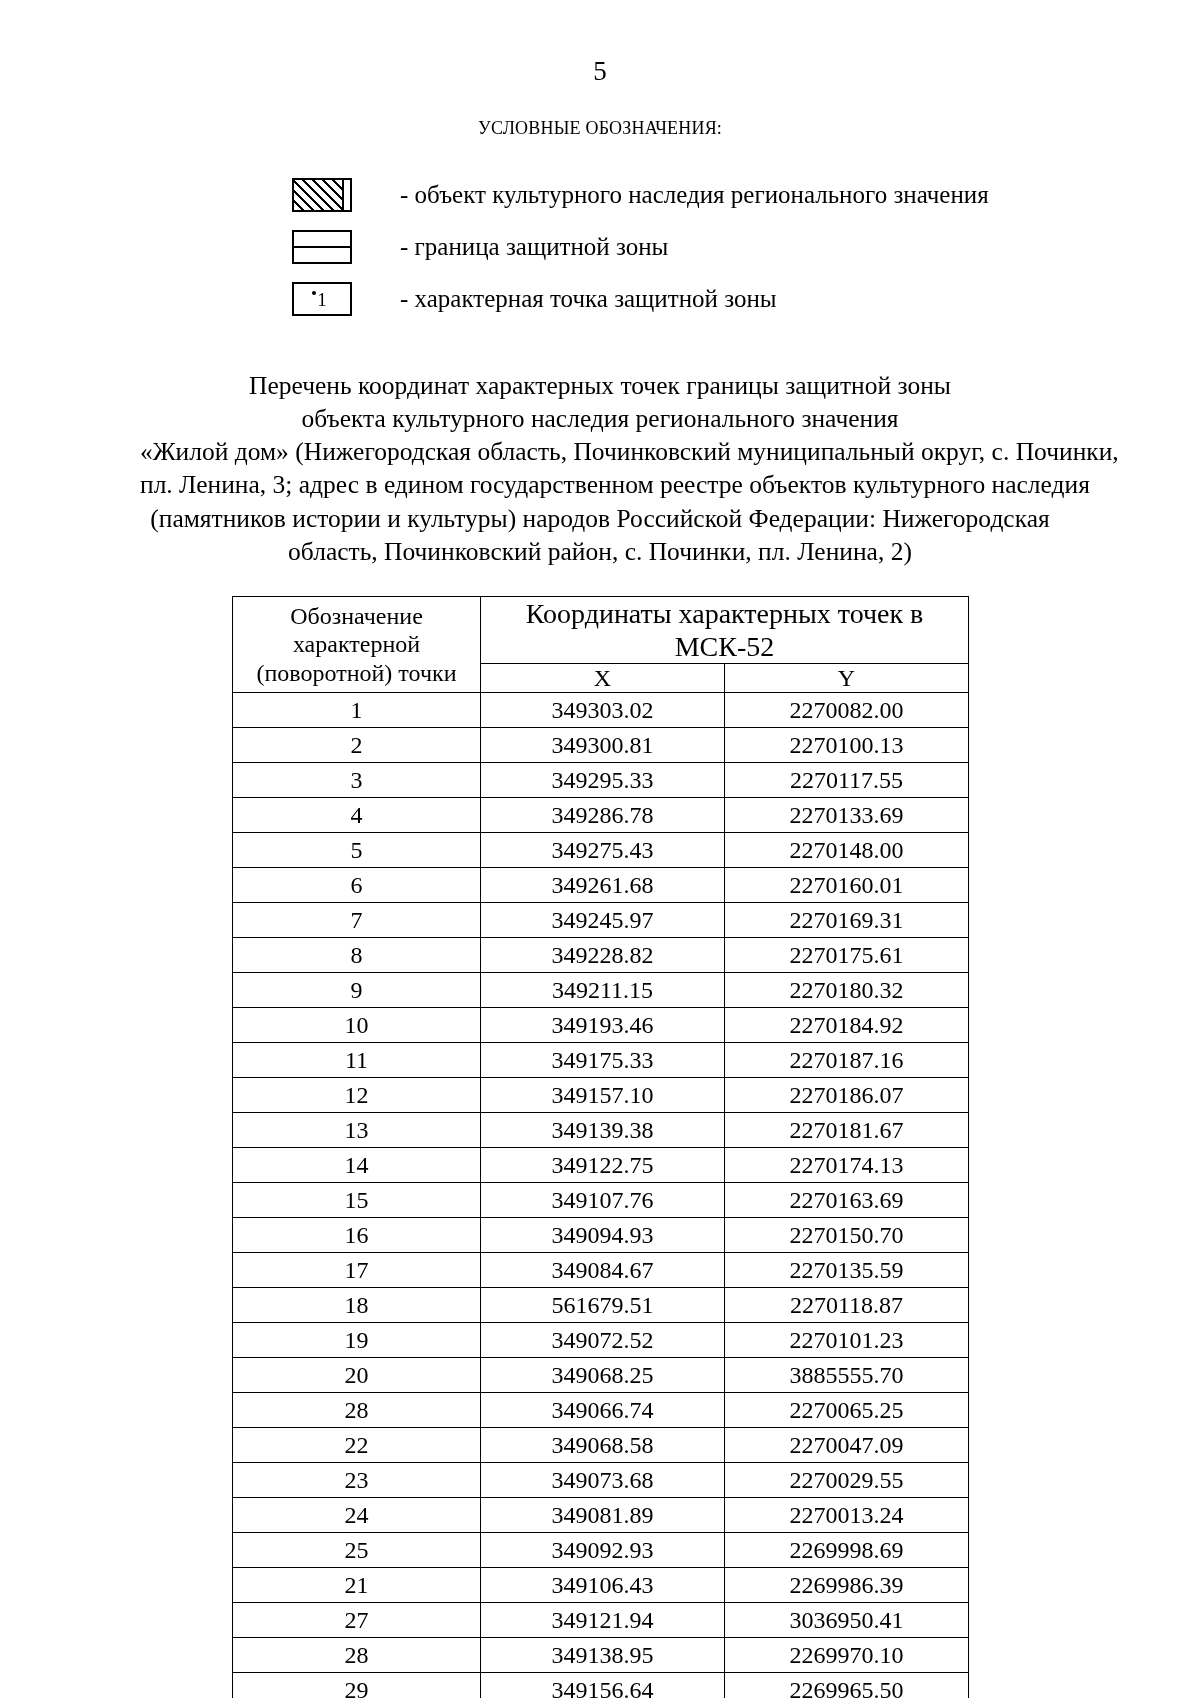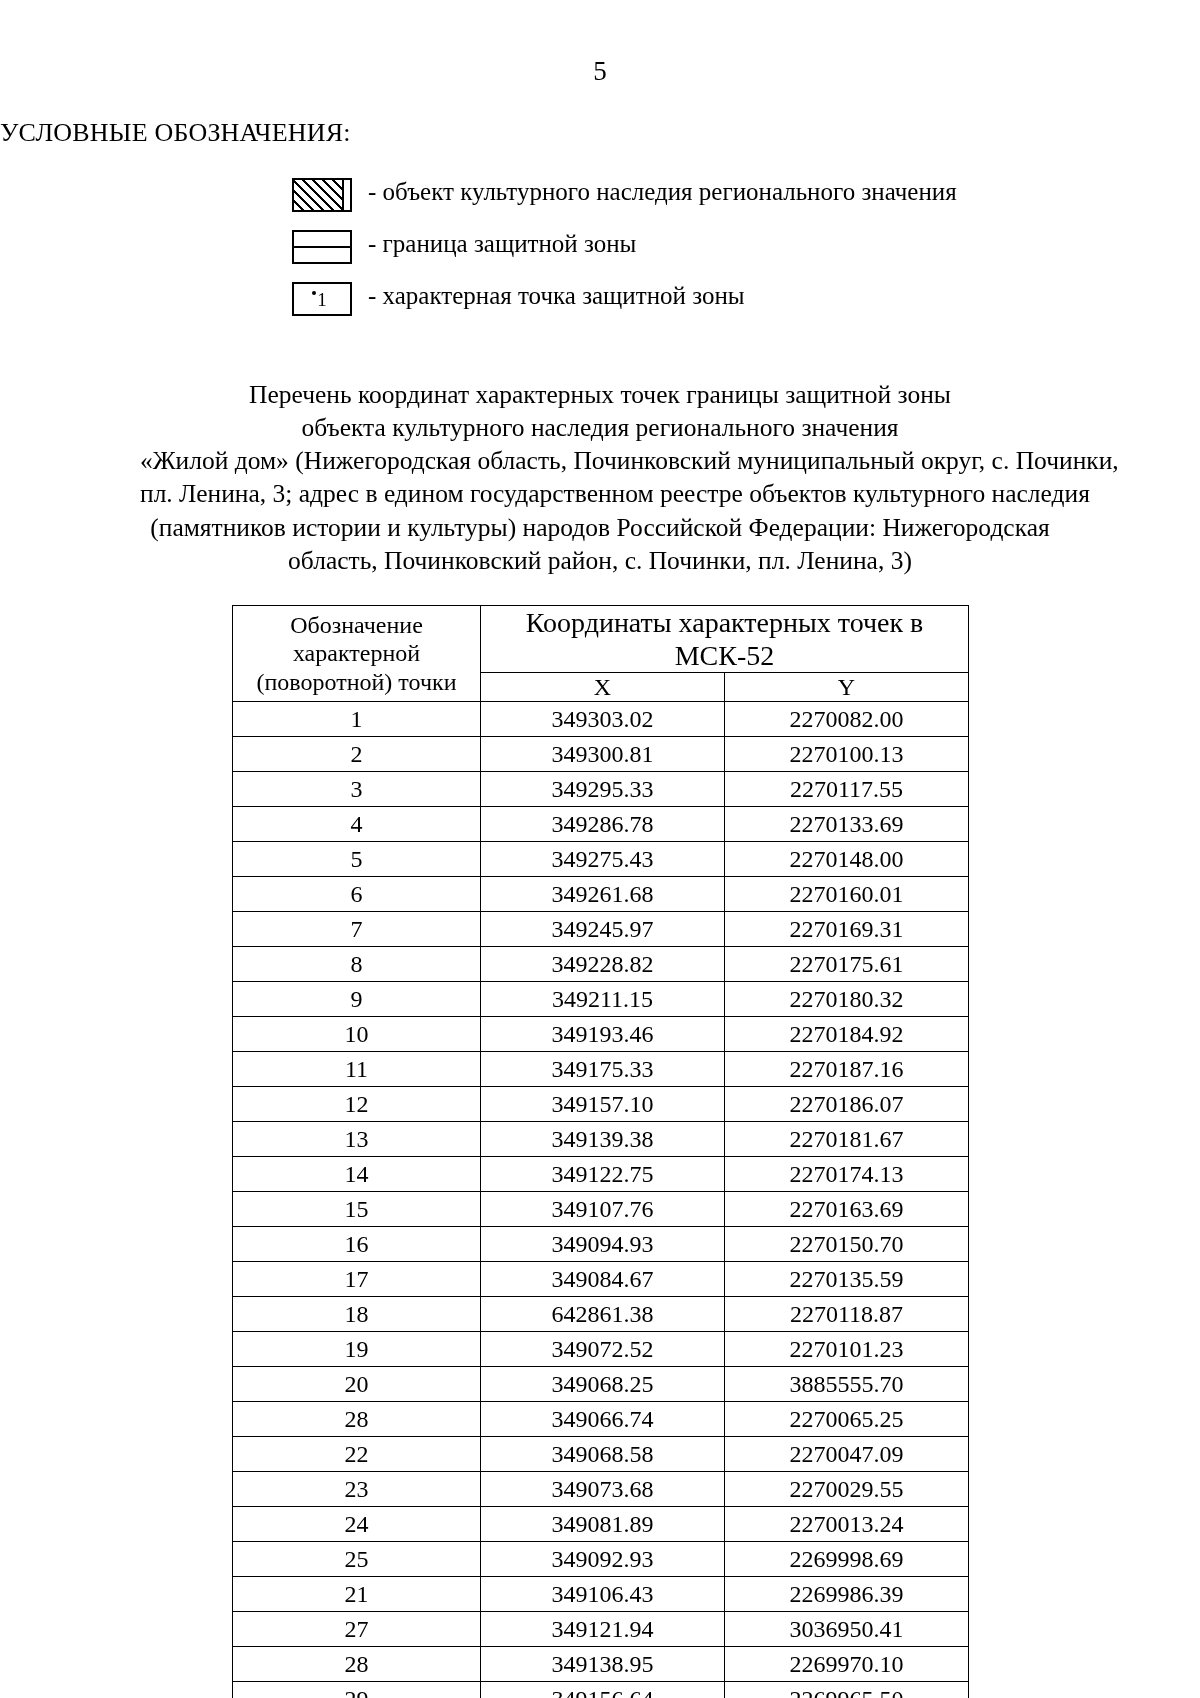--- a/index.html
+++ b/index.html
@@ -26,35 +26,36 @@
   
   .page-number {
     text-align: center;
     font-size: 27px;
     margin-top: 58px;
     line-height: 1;
   }
 
   
   .legend-heading {
-    text-align: left;
-    font-size: 26px;
+    text-align: center;
+    font-size: 18px;
     margin-top: 33px;
     letter-spacing: 0.2px;
   }
 
   
   .legend {
     margin-top: 30px;
     padding-left: 292px;
   }
   .legend-row {
     display: flex;
-    align-items: flex-start;
+    align-items: center;
     height: 52px;
+    gap: 32px;
   }
   .legend-symbol {
     width: 60px;
     height: 34px;
     border: 2px solid #000;
     box-sizing: border-box;
     flex: 0 0 auto;
     position: relative;
     background: #fff;
     overflow: hidden;
@@ -198,21 +199,21 @@
     </div>
 
   </div>
 
   <div class="doc-title">
     <span class="tline">Перечень координат характерных точек границы защитной зоны</span>
     <span class="tline">объекта культурного наследия регионального значения</span>
     <span class="tline">«Жилой дом» (Нижегородская область, Починковский муниципальный округ, с. Починки,</span>
     <span class="tline">пл. Ленина, 3; адрес в едином государственном реестре объектов культурного наследия</span>
     <span class="tline">(памятников истории и культуры) народов Российской Федерации: Нижегородская</span>
-    <span class="tline">область, Починковский район, с. Починки, пл. Ленина, 3)</span>
+    <span class="tline">область, Починковский район, с. Починки, пл. Ленина, 2)</span>
   </div>
 
   <div class="table-wrap">
     <table class="coords">
       <colgroup>
         <col class="c-point">
         <col class="c-x">
         <col class="c-y">
       </colgroup>
       <thead>
@@ -310,21 +311,21 @@
           <td class="cell">349094.93</td>
           <td class="cell">2270150.70</td>
         </tr>
         <tr>
           <td class="cell">17</td>
           <td class="cell">349084.67</td>
           <td class="cell">2270135.59</td>
         </tr>
         <tr>
           <td class="cell">18</td>
-          <td class="cell">642861.38</td>
+          <td class="cell">561679.51</td>
           <td class="cell">2270118.87</td>
         </tr>
         <tr>
           <td class="cell">19</td>
           <td class="cell">349072.52</td>
           <td class="cell">2270101.23</td>
         </tr>
         <tr>
           <td class="cell">20</td>
           <td class="cell">349068.25</td>

